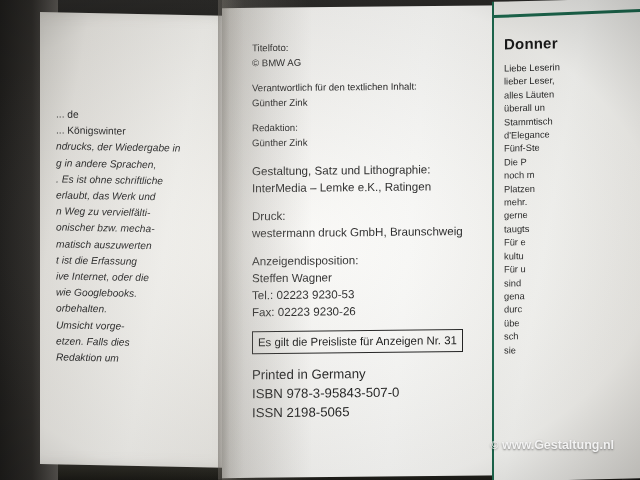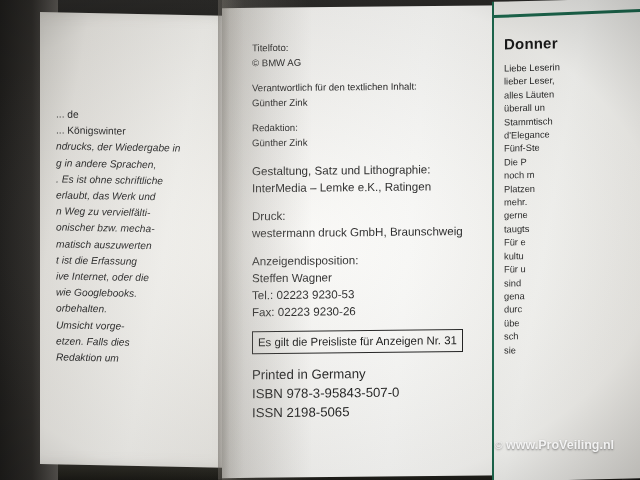--- a/index.html
+++ b/index.html
@@ -292,16 +292,16 @@
       <div class="rc-line">sch</div>
       <div class="rc-line">sie</div>
     </div>
   </div>
 
   <div class="shade-a"></div>
   <div class="shade-b"></div>
 
   <div class="watermark">
     <span class="copy">©</span>
-    <span class="brand">www.ProVeiling.nl</span>
+    <span class="brand">www.Gestaltung.nl</span>
   </div>
 
 </div>
 
 </body></html>

